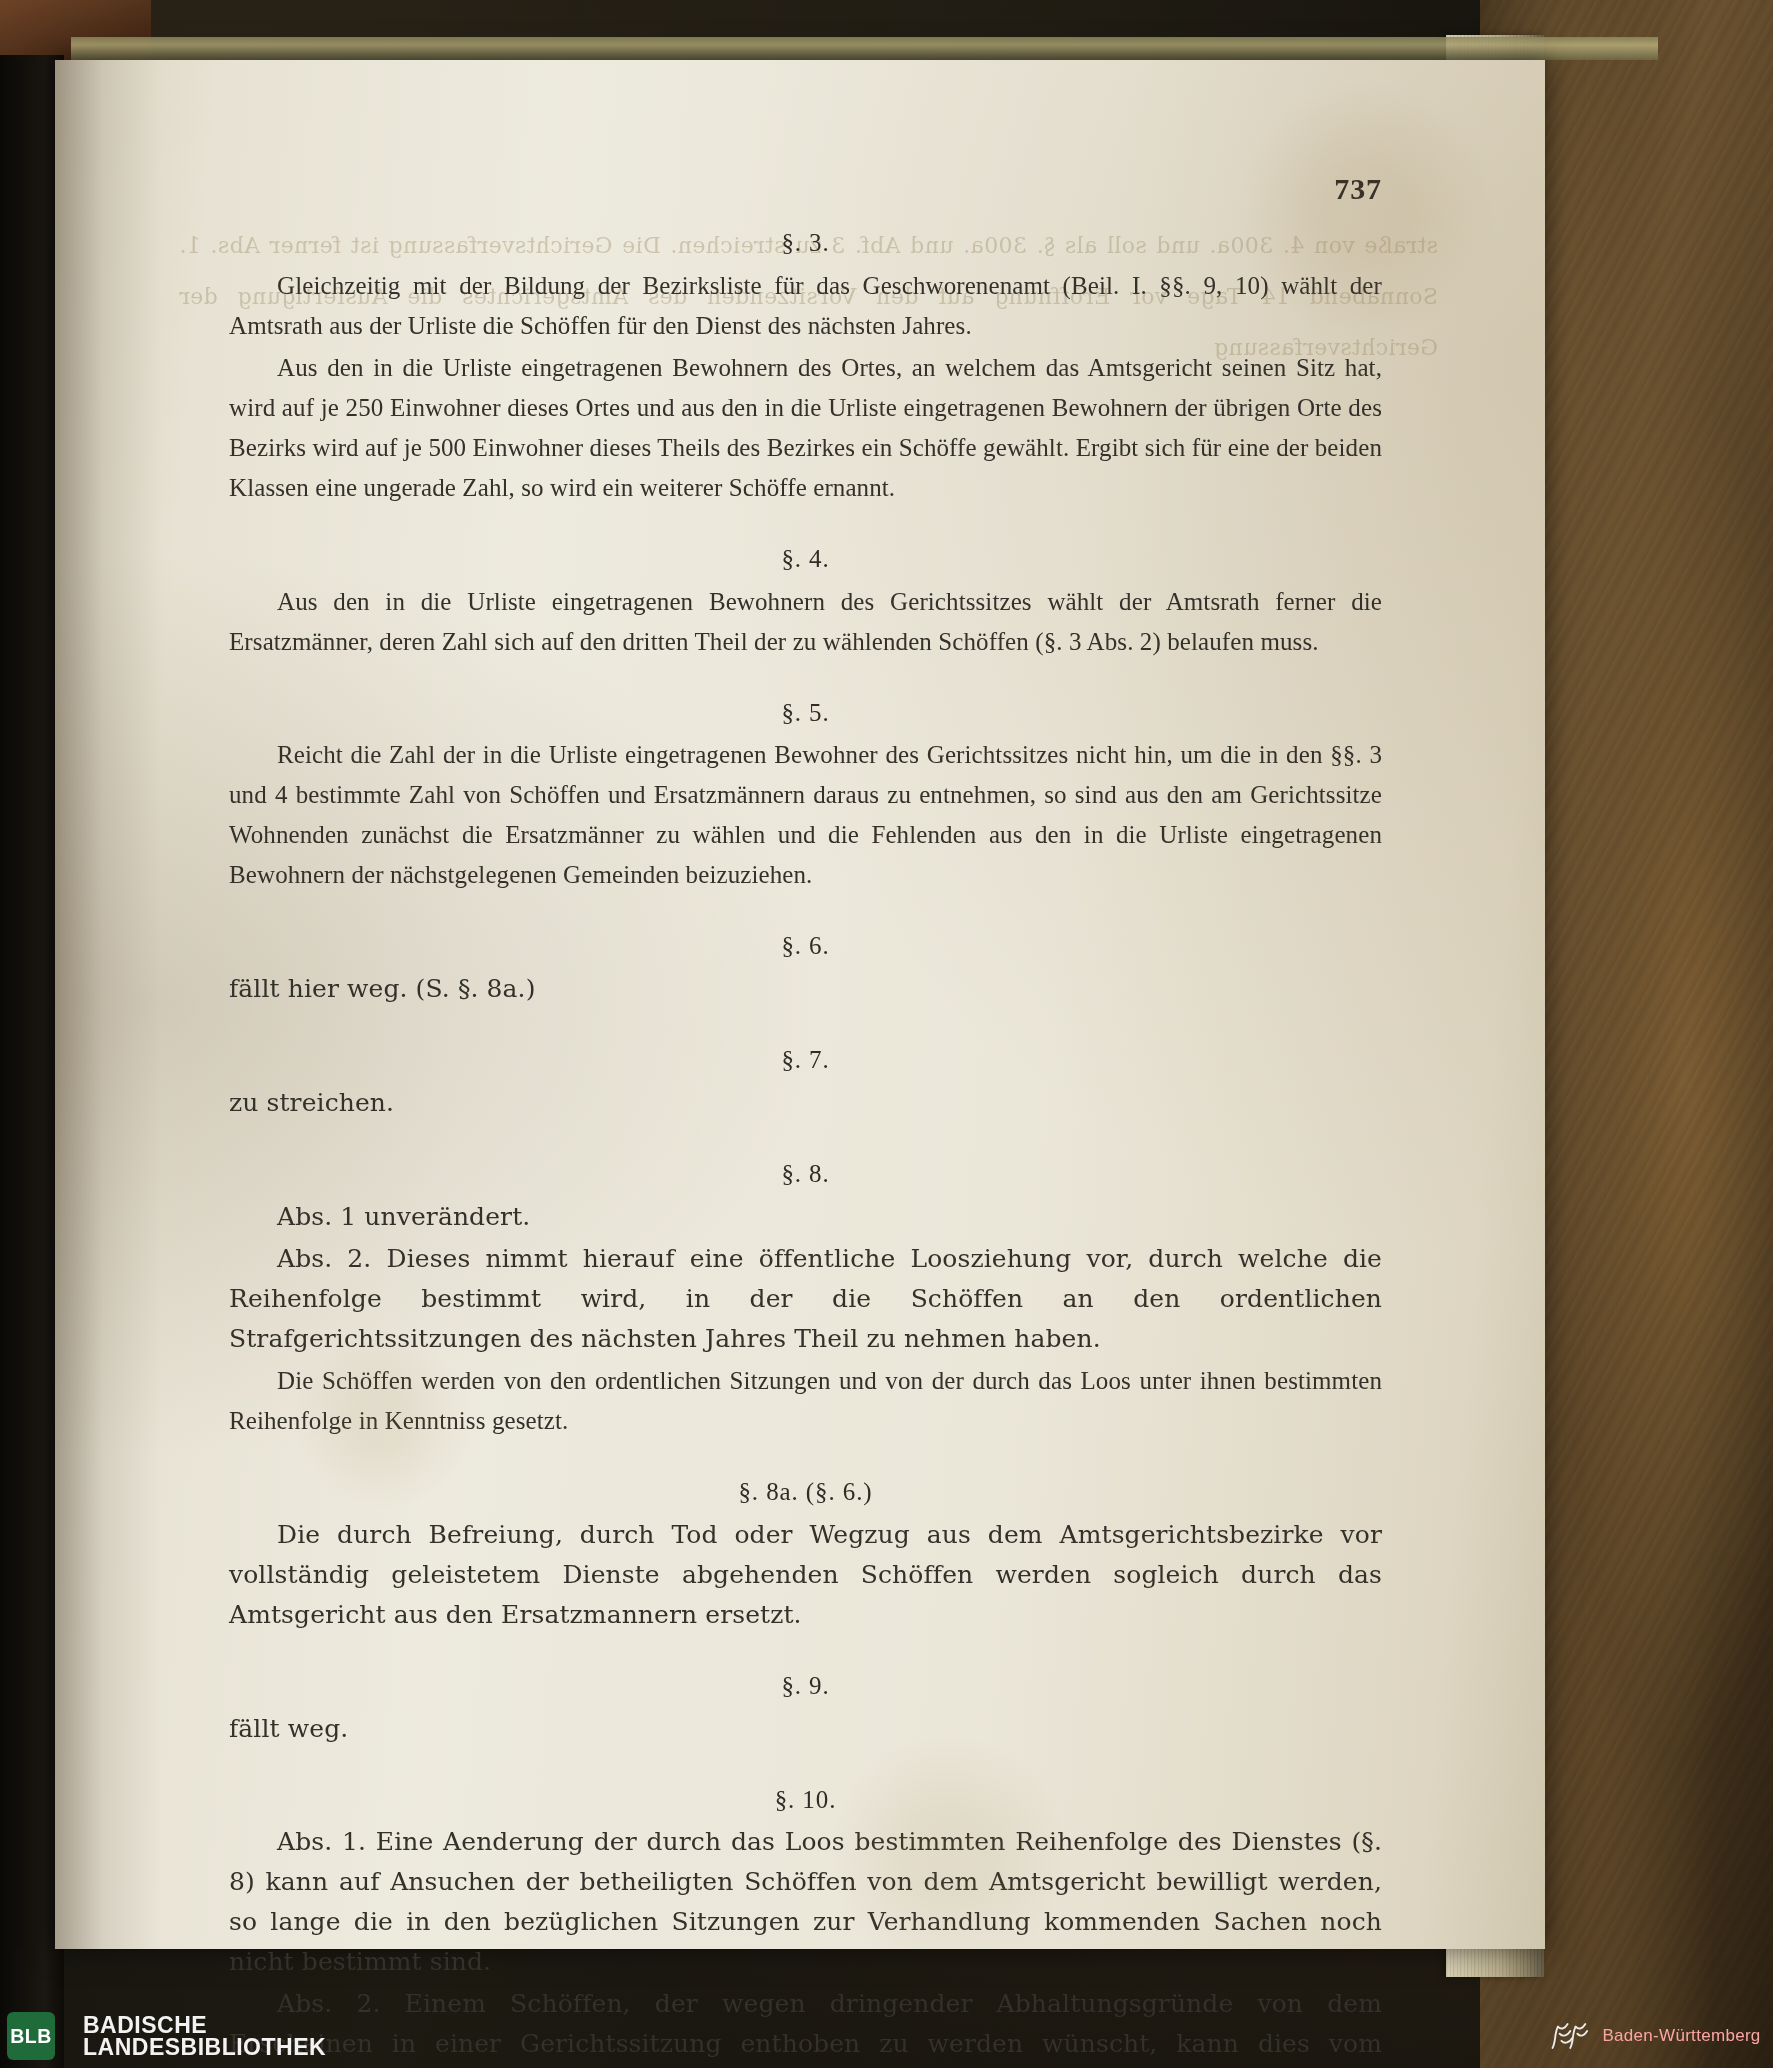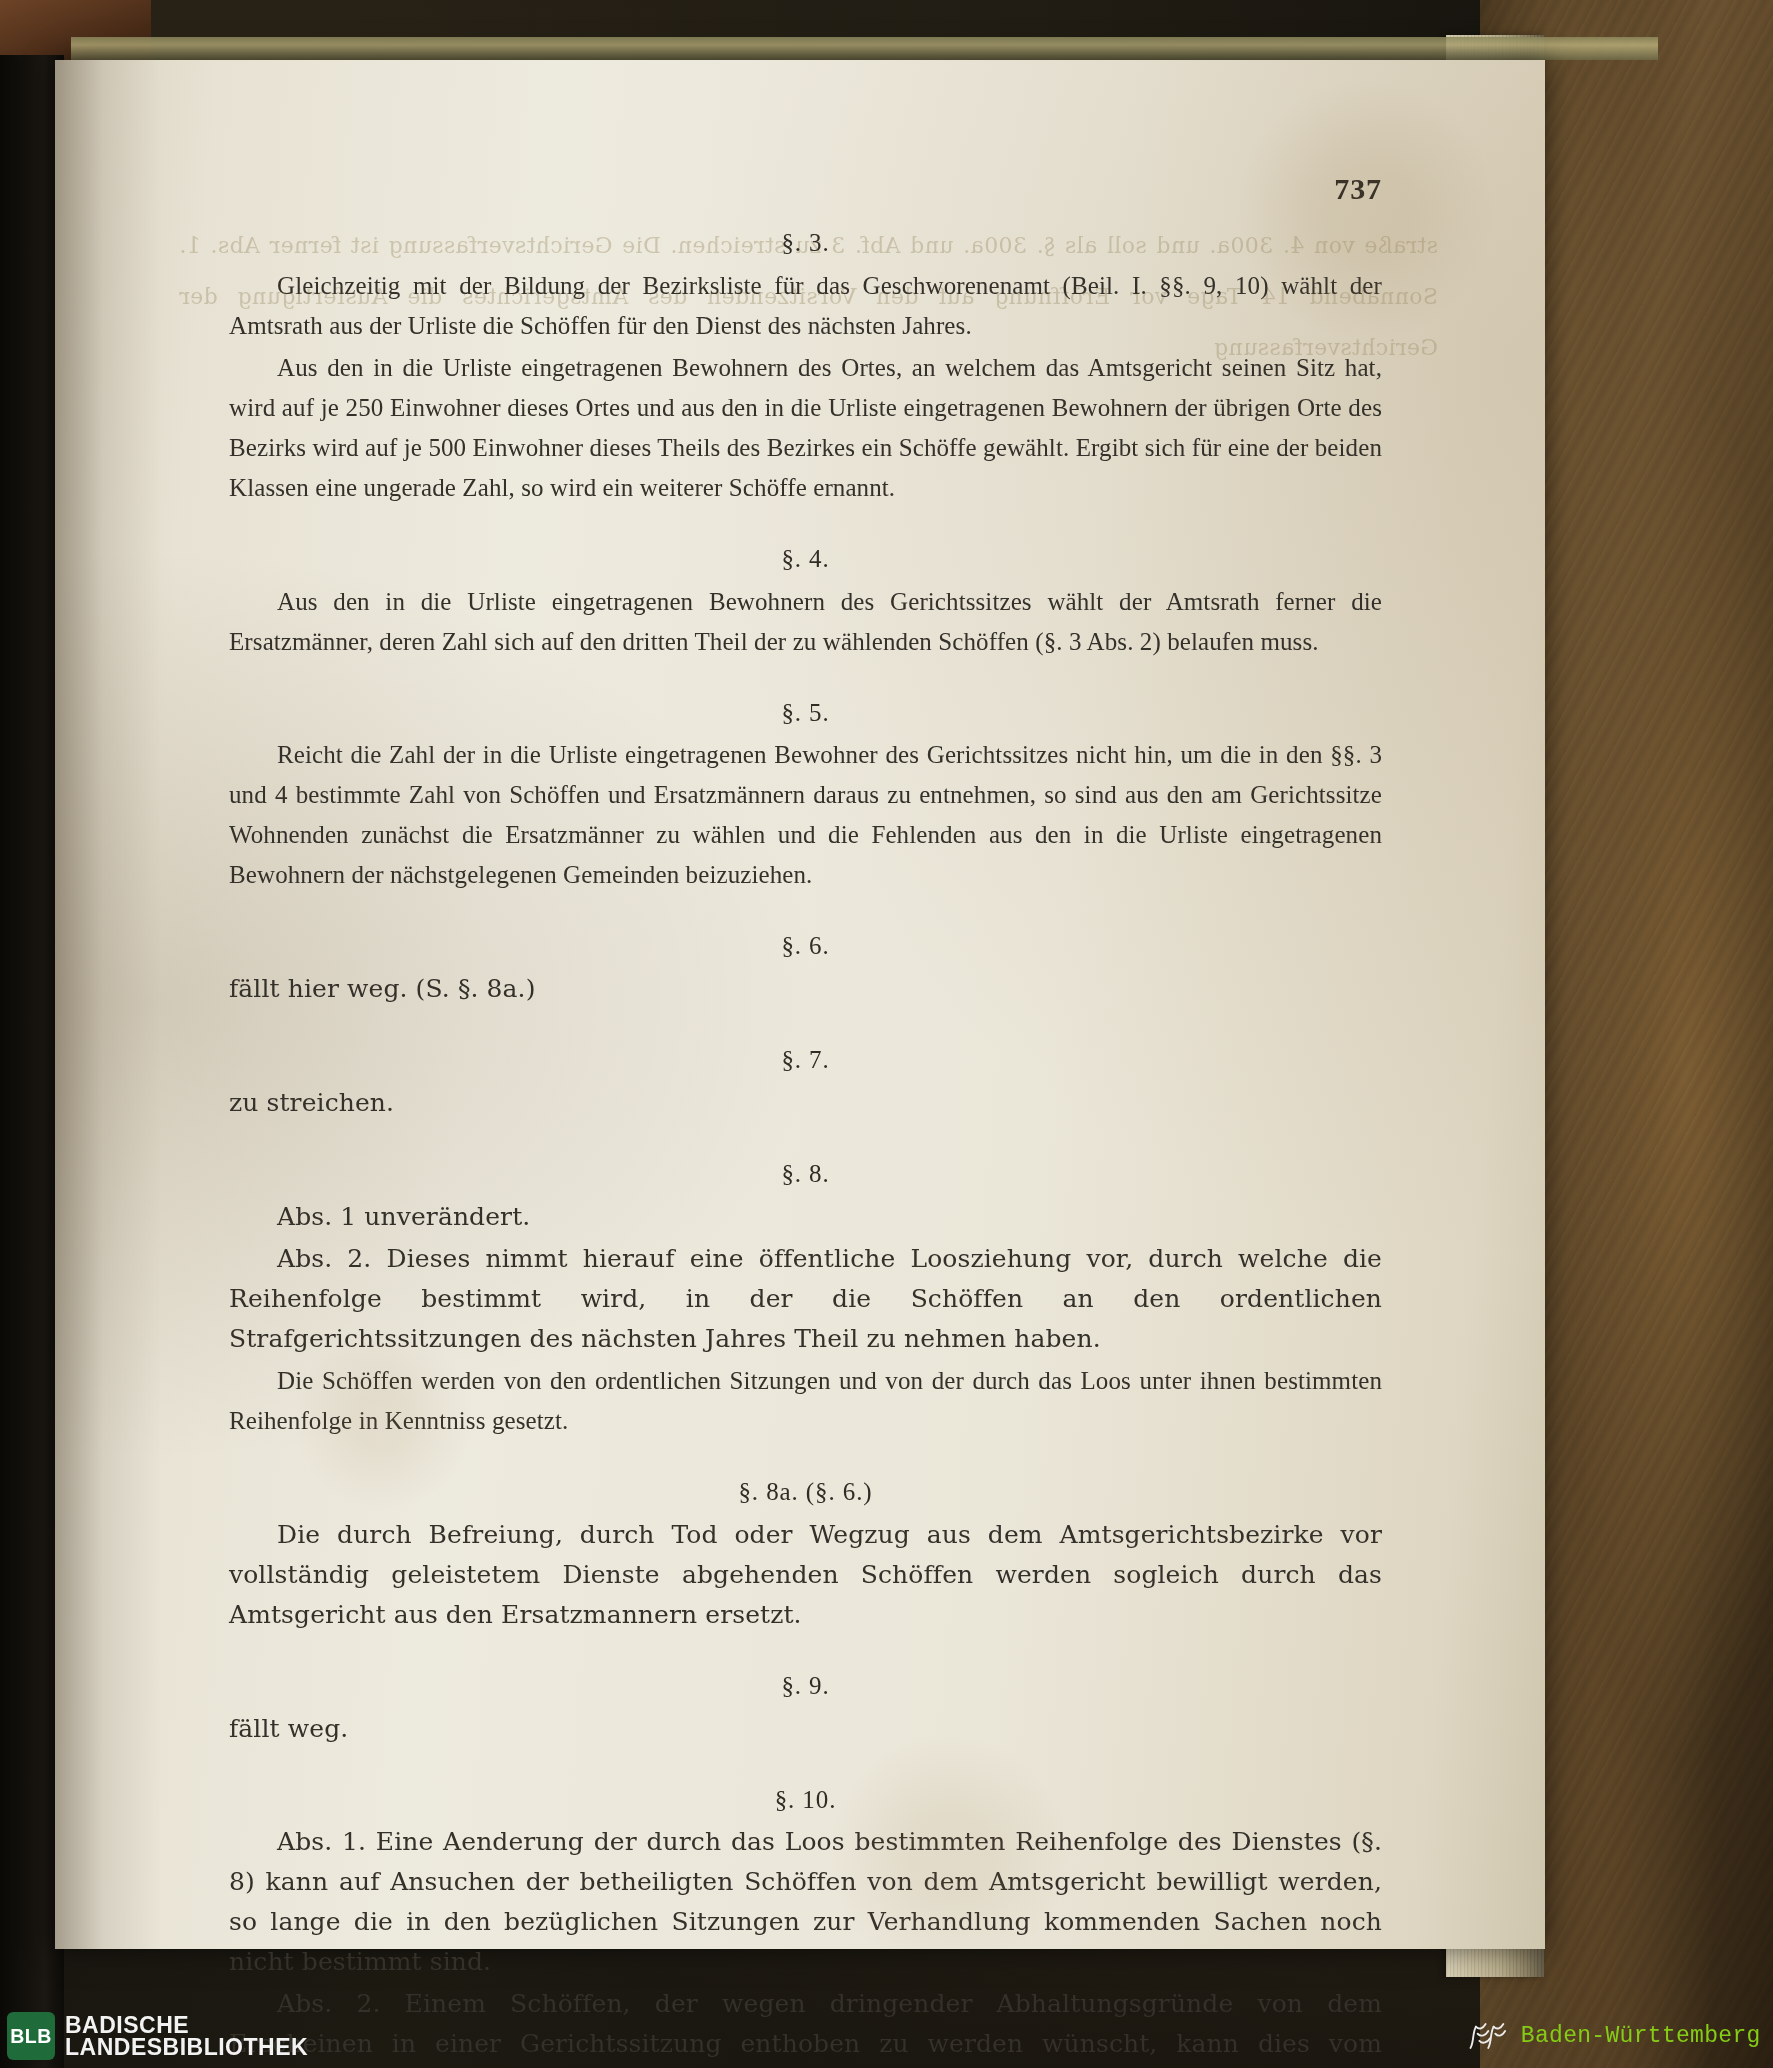--- a/index.html
+++ b/index.html
@@ -182,21 +182,21 @@
     color: #312b24;
   }
 
   
   .blb {
     position: absolute;
     left: 7px;
     bottom: 8.9px;
     display: flex;
     align-items: center;
-    gap: 10px;
+    gap: 28px;
   }
   .blb-badge {
     width: 48px; height: 48px;
     border-radius: 6.2px;
     background: #1f6b3a;
     color: #fff;
     font-family: "Liberation Sans", sans-serif;
     font-weight: bold;
     font-size: 19.5px;
     display: flex;
@@ -218,23 +218,23 @@
     bottom: 14px;
     display: flex;
     align-items: center;
     gap: 12.4px;
   }
   .bw-mark {
     width: 43px; height: 39px;
     color: #e8e8e8;
   }
   .bw-text {
-    font-family: Liberation Mono, monospace;
-    color: #84cc16;
-    font-size: 23px;
+    font-family: Liberation Sans, sans-serif;
+    color: #fca5a5;
+    font-size: 17px;
     letter-spacing: 0.3px;
   }
 </style>
 </head>
 <body>
 
 <div class="page-wrap">
 
   <div class="surround"></div>
   <div class="right-board"></div>

